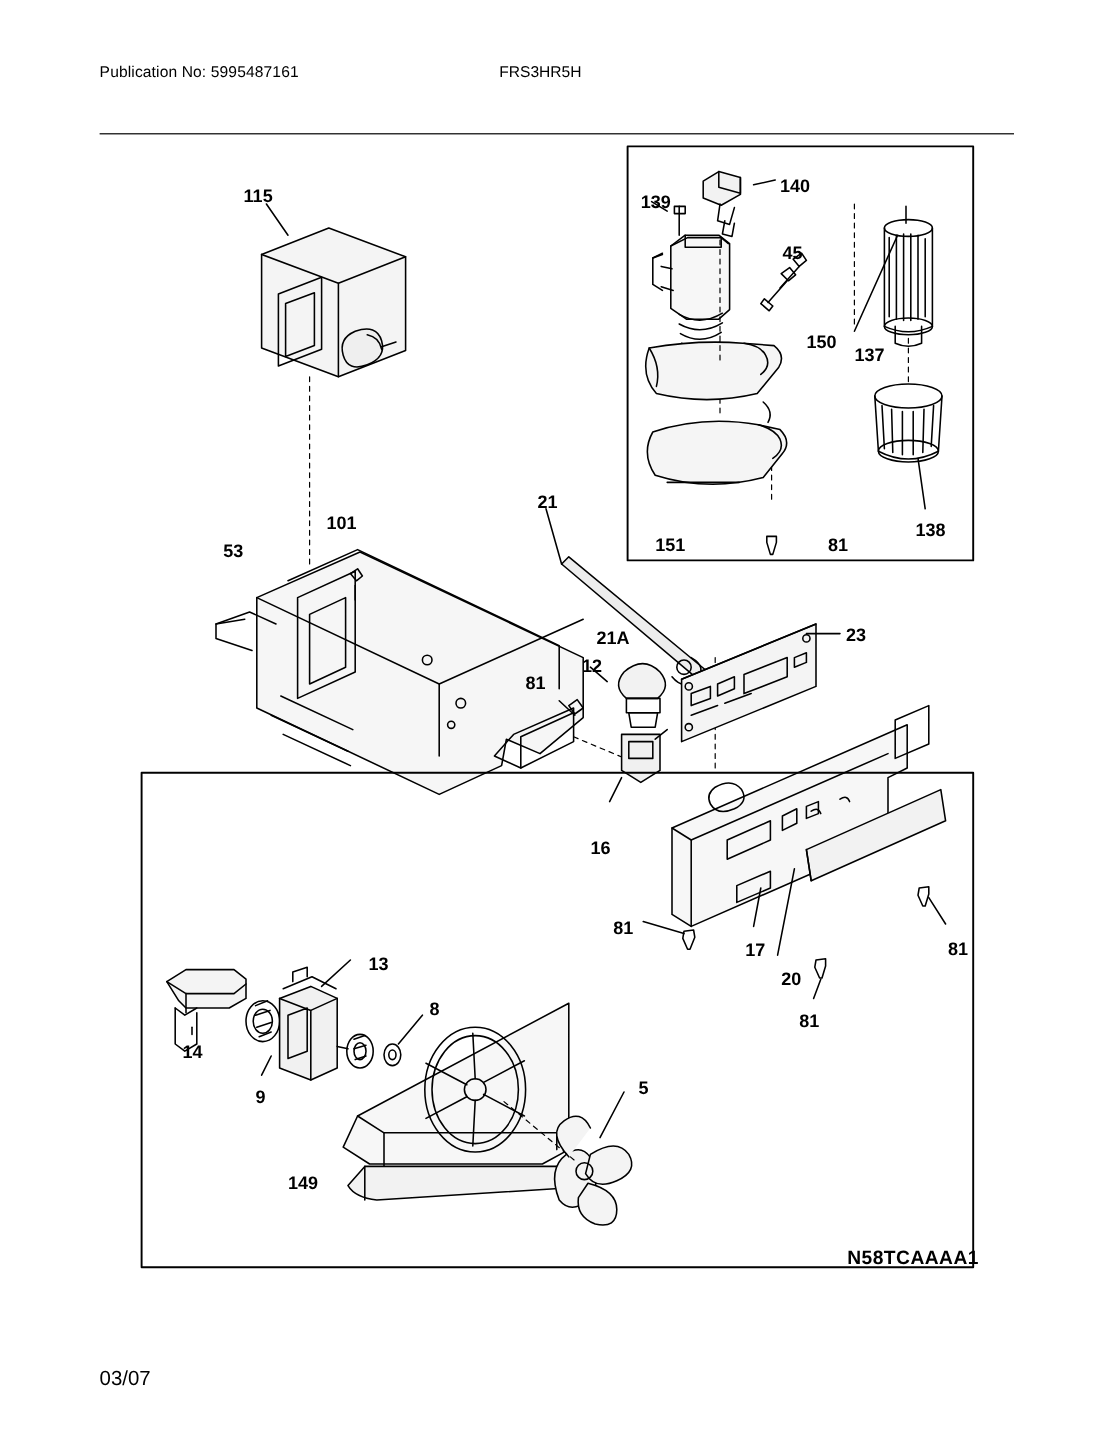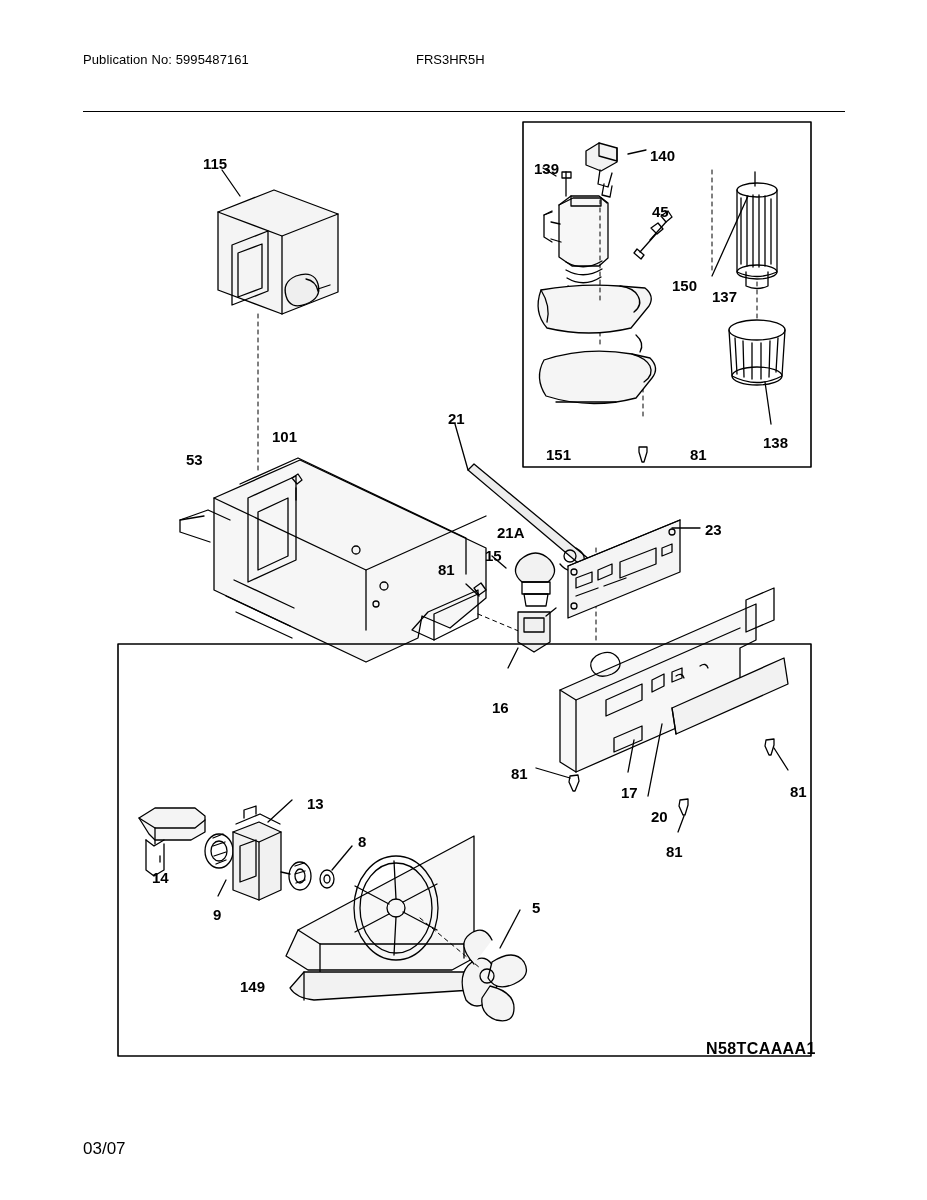--- a/index.html
+++ b/index.html
@@ -311,21 +311,21 @@
   <div class="callout" style="left:712px; top:288px;">137</div>
   <div class="callout" style="left:672px; top:277px;">150</div>
   <div class="callout" style="left:763px; top:434px;">138</div>
   <div class="callout" style="left:546px; top:446px;">151</div>
   <div class="callout" style="left:690px; top:446px;">81</div>
   <div class="callout" style="left:448px; top:410px;">21</div>
   <div class="callout" style="left:497px; top:524px;">21A</div>
   <div class="callout" style="left:272px; top:428px;">101</div>
   <div class="callout" style="left:186px; top:451px;">53</div>
   <div class="callout" style="left:705px; top:521px;">23</div>
-  <div class="callout" style="left:485px; top:547px;">15</div>
+  <div class="callout" style="left:485px; top:547px;">12</div>
   <div class="callout" style="left:438px; top:561px;">81</div>
   <div class="callout" style="left:492px; top:699px;">16</div>
   <div class="callout" style="left:511px; top:765px;">81</div>
   <div class="callout" style="left:621px; top:784px;">17</div>
   <div class="callout" style="left:651px; top:808px;">20</div>
   <div class="callout" style="left:666px; top:843px;">81</div>
   <div class="callout" style="left:790px; top:783px;">81</div>
   <div class="callout" style="left:307px; top:795px;">13</div>
   <div class="callout" style="left:358px; top:833px;">8</div>
   <div class="callout" style="left:152px; top:869px;">14</div>

